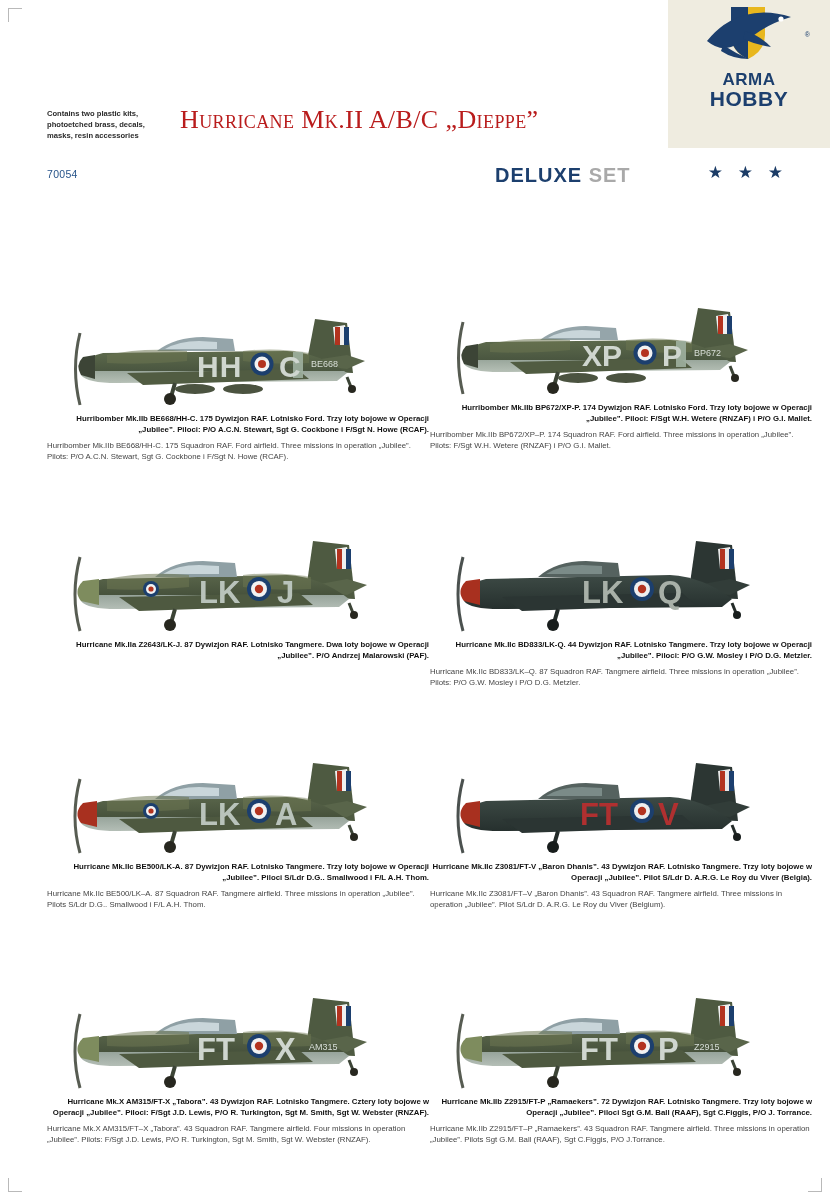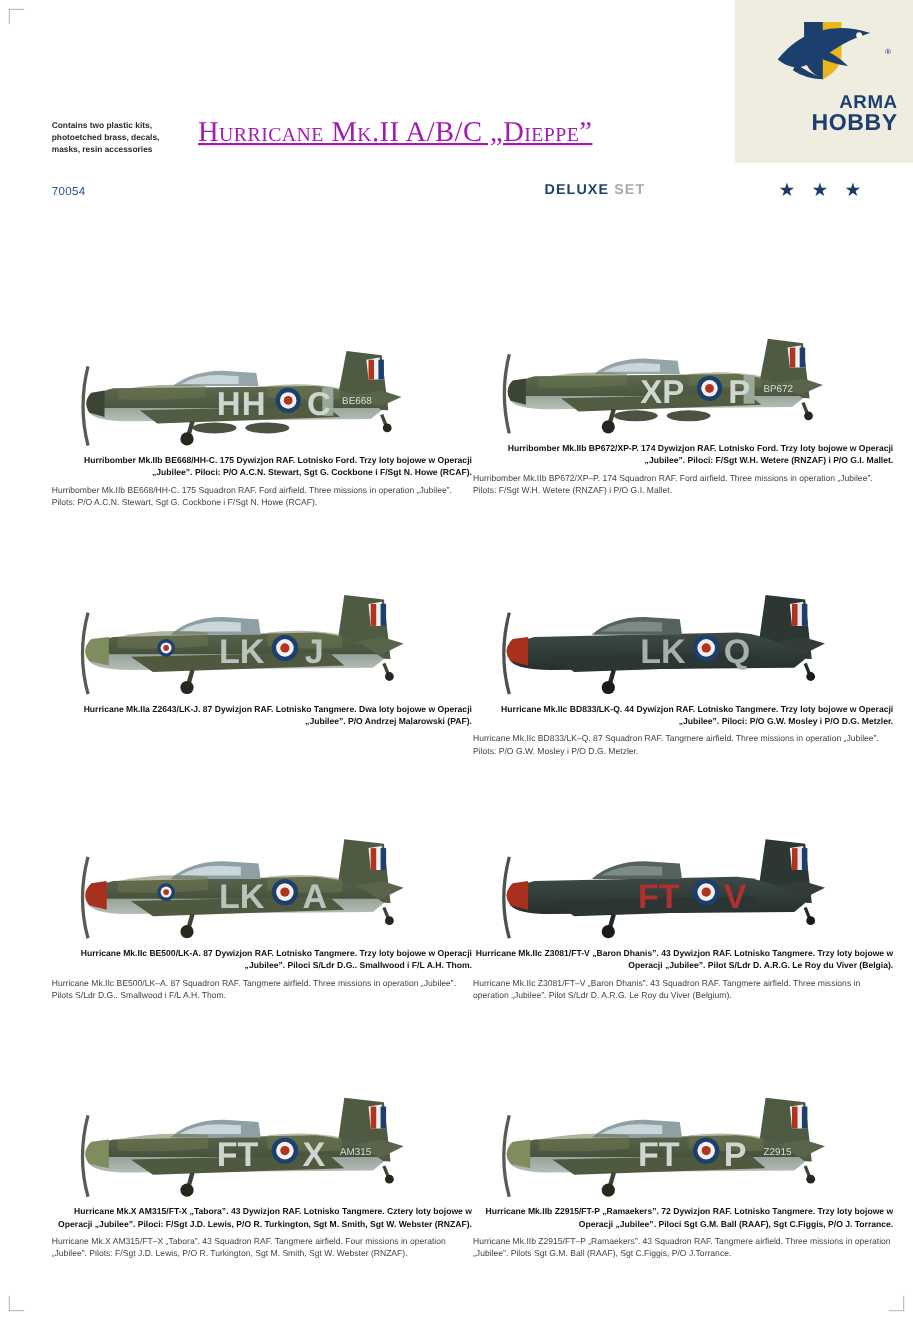--- a/index.html
+++ b/index.html
@@ -40,25 +40,25 @@
   }
   .logo-panel {
     position: absolute;
     top: 0; right: 0;
     width: 162px;
     height: 148px;
     background: #efece0;
   }
   .logo-wrap {
     position: absolute;
-    top: 14px;
+    top: 1px;
     right: 14px;
     width: 134px;
     height: 120px;
-    text-align: right;
+    text-align: center;
   }
   .logo-bird { display: block; margin: 0 auto; }
   .logo-text {
     font-family: "Liberation Sans", sans-serif;
     font-weight: bold;
     letter-spacing: 0.5px;
     color: #1c3f6e;
     line-height: 1.02;
     margin-top: 2px;
   }
@@ -97,32 +97,31 @@
     font-size: 10.5px;
     color: #27548a;
     letter-spacing: 0.3px;
   }
   .main-title {
     position: absolute;
     left: 180px;
     top: 105px;
     font-family: "Liberation Serif", serif;
     font-size: 26px;
-    color: #a21caf;
+    color: #b91c1c;
     letter-spacing: 0.4px;
     font-variant: small-caps;
     font-weight: normal;
     white-space: nowrap;
-    text-decoration: underline;
   }
   .deluxe {
     position: absolute;
     left: 495px;
     top: 164px;
-    font-size: 13px;
+    font-size: 20px;
     letter-spacing: 1px;
     white-space: nowrap;
   }
   .deluxe .d1 { color: #1c3f6e; font-weight: bold; }
   .deluxe .d2 { color: #a9a9a9; font-weight: bold; }
 
   
   .grid {
     position: absolute;
     top: 282px;

